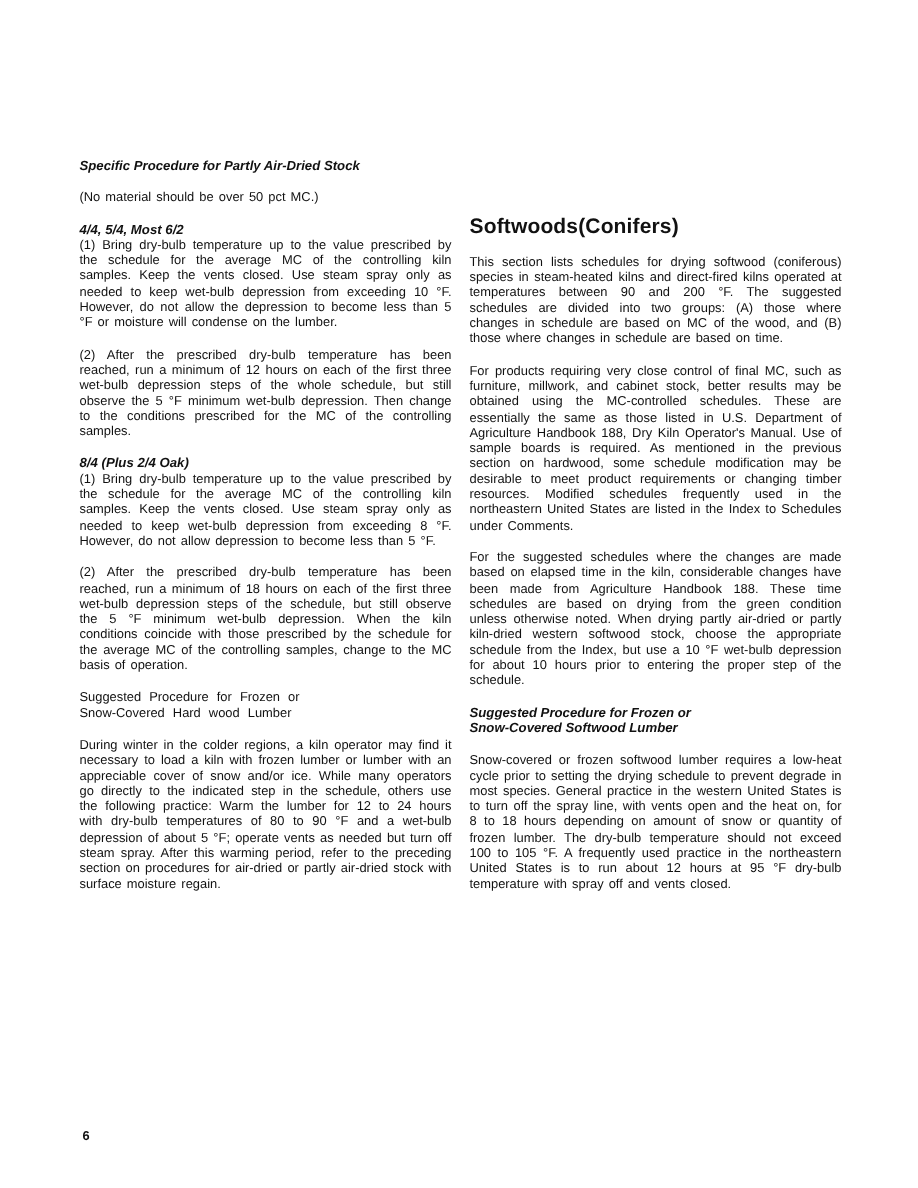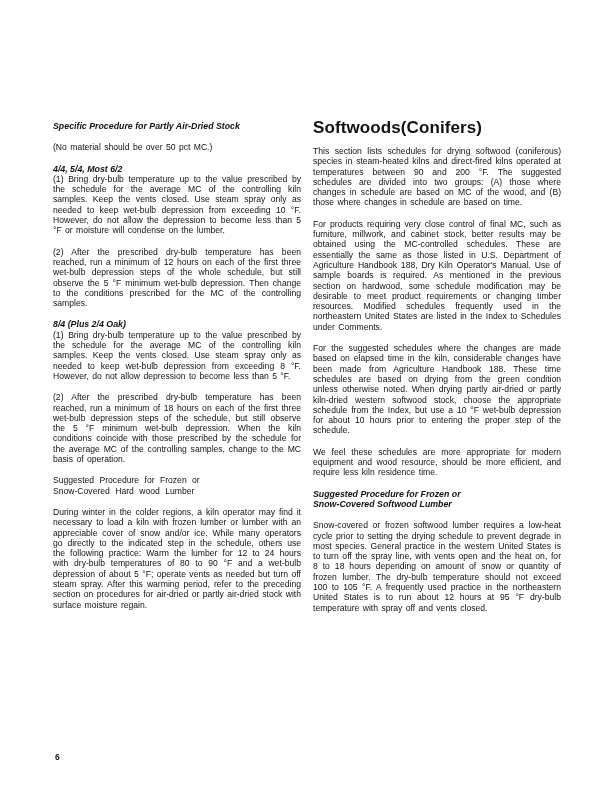--- a/index.html
+++ b/index.html
@@ -12,24 +12,25 @@
     width: 612px;
     height: 792px;
     background: #ffffff;
     font-family: "Liberation Sans", sans-serif;
     color: #111111;
     overflow: hidden;
   }
   .columns {
     position: absolute;
     left: 53px;
-    top: 121px;
+    top: 105px;
     width: 517px;
     display: flex;
     gap: 12px;
+    align-items: flex-end;
   }
   .col {
     width: 248px;
   }
   .col p.body {
     font-size: 8.6px;
     line-height: 10.3px;
     text-align: justify;
     margin: 0 0 11px 0;
     word-spacing: 1px;
@@ -38,21 +39,21 @@
     font-size: 8.8px;
     line-height: 10.3px;
     font-weight: bold;
     font-style: italic;
     margin: 0 0 11px 0;
   }
   .h-bi.tight {
     margin: 0;
   }
   .h-main {
-    font-size: 17px;
+    font-size: 14px;
     line-height: 13px;
     font-weight: bold;
     margin: 0 0 12px 0;
     letter-spacing: 0.1px;
   }
   .h-plain-2line {
     font-size: 8.6px;
     line-height: 10.3px;
     font-weight: normal;
     font-style: normal;
@@ -95,21 +96,20 @@
       <p class="h-plain-2line">Suggested Procedure for Frozen or
 Snow-Covered Hard wood Lumber</p>
       <p class="body">During winter in the colder regions, a kiln operator may find it necessary to load a kiln with frozen lumber or lumber with an appreciable cover of snow and/or ice. While many operators go directly to the indicated step in the schedule, others use the following practice: Warm the lumber for 12 to 24 hours with dry-bulb temperatures of 80 to 90 °F and a wet-bulb depression of about 5 °F; operate vents as needed but turn off steam spray. After this warming period, refer to the preceding section on procedures for air-dried or partly air-dried stock with surface moisture regain.</p>
     </section>
 
     <section class="col">
       <h1 class="h-main">Softwoods(Conifers)</h1>
       <p class="body">This section lists schedules for drying softwood (coniferous) species in steam-heated kilns and direct-fired kilns operated at temperatures between 90 and 200 °F. The suggested schedules are divided into two groups: (A) those where changes in schedule are based on MC of the wood, and (B) those where changes in schedule are based on time.</p>
       <p class="body">For products requiring very close control of final MC, such as furniture, millwork, and cabinet stock, better results may be obtained using the MC-controlled schedules. These are essentially the same as those listed in U.S. Department of Agriculture Handbook 188, Dry Kiln Operator's Manual. Use of sample boards is required. As mentioned in the previous section on hardwood, some schedule modification may be desirable to meet product requirements or changing timber resources. Modified schedules frequently used in the northeastern United States are listed in the Index to Schedules under Comments.</p>
       <p class="body">For the suggested schedules where the changes are made based on elapsed time in the kiln, considerable changes have been made from Agriculture Handbook 188. These time schedules are based on drying from the green condition unless otherwise noted. When drying partly air-dried or partly kiln-dried western softwood stock, choose the appropriate schedule from the Index, but use a 10 °F wet-bulb depression for about 10 hours prior to entering the proper step of the schedule.</p>
-      <p class="body">We feel these schedules are more appropriate for modern equipment and wood resource, should be more efficient, and require less kiln residence time.</p>
       <h3 class="h-bi-2line">Suggested Procedure for Frozen or
 Snow-Covered Softwood Lumber</h3>
       <p class="body">Snow-covered or frozen softwood lumber requires a low-heat cycle prior to setting the drying schedule to prevent degrade in most species. General practice in the western United States is to turn off the spray line, with vents open and the heat on, for 8 to 18 hours depending on amount of snow or quantity of frozen lumber. The dry-bulb temperature should not exceed 100 to 105 °F. A frequently used practice in the northeastern United States is to run about 12 hours at 95 °F dry-bulb temperature with spray off and vents closed.</p>
     </section>
 
   </div>
 
   <div class="page-number">6</div>
 </div>
 

